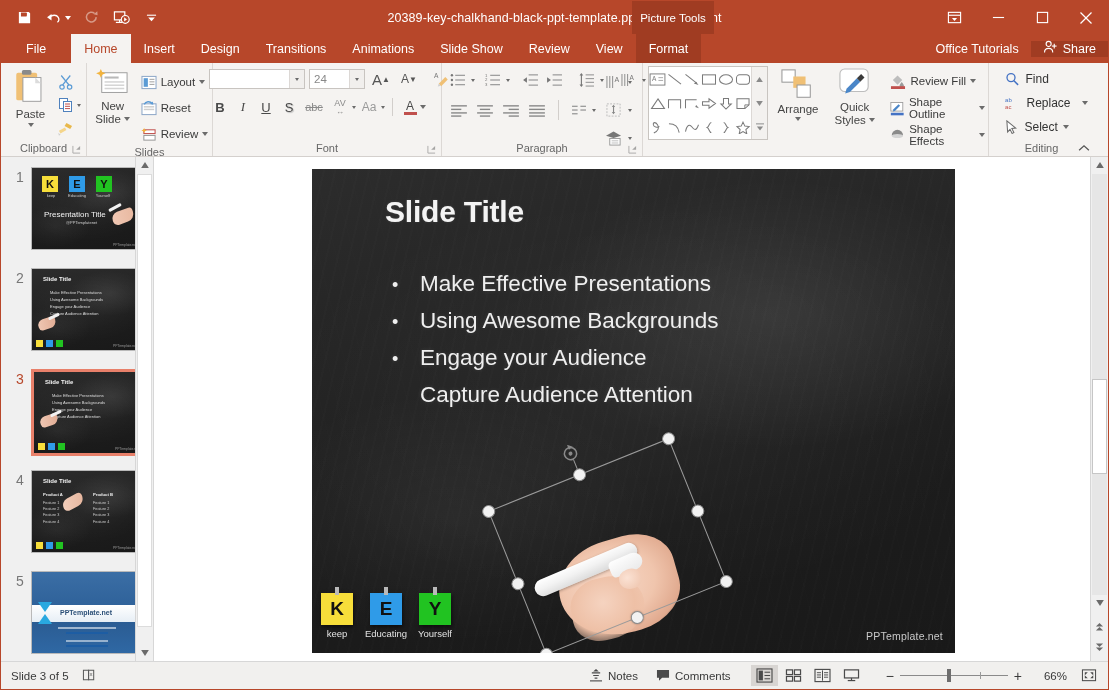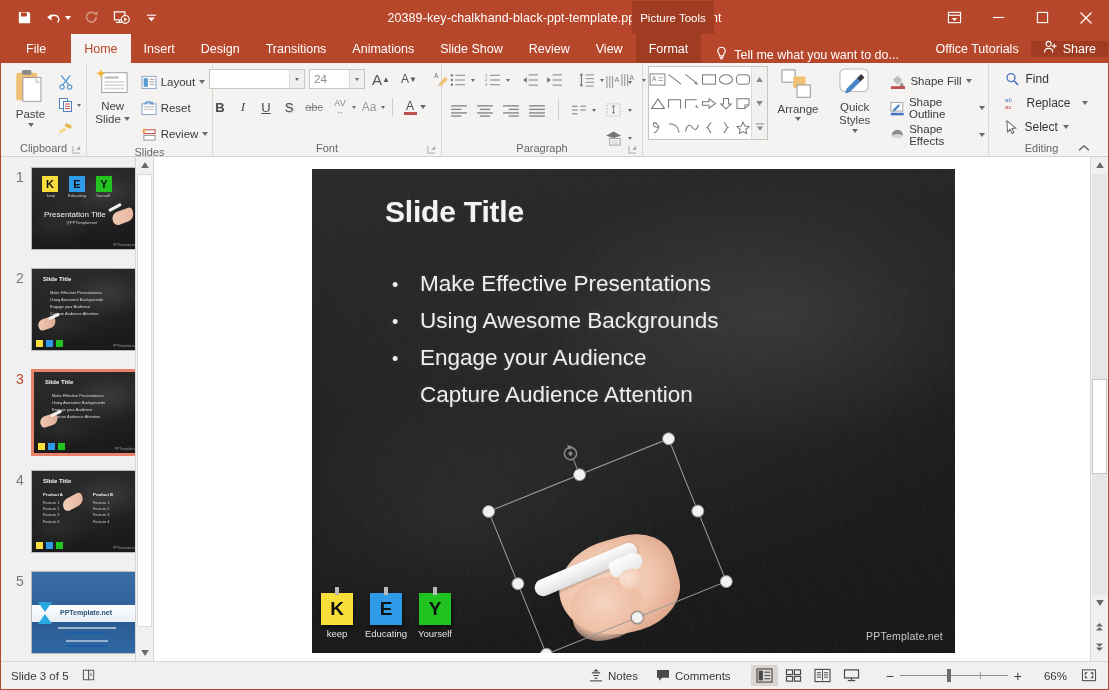--- a/index.html
+++ b/index.html
@@ -201,30 +201,20 @@
     <div class="tab file">File</div>
     <div class="tab active">Home</div>
     <div class="tab">Insert</div>
     <div class="tab">Design</div>
     <div class="tab">Transitions</div>
     <div class="tab">Animations</div>
     <div class="tab">Slide Show</div>
     <div class="tab">Review</div>
     <div class="tab">View</div>
     <div class="tab ctx">Format</div>
-    <div class="tellme">
-      <span>
-        <svg width="13" height="14" viewBox="0 0 14 15">
-            <path fill="none" stroke="#fff" stroke-width="1.2" d="M7 1.3a4 4 0 0 1 2.4 7.2v2.1H4.6V8.5A4 4 0 0 1 7 1.3z"></path>
-            <line x1="5" y1="12.2" x2="9" y2="12.2" stroke="#fff" stroke-width="1.2"></line>
-            <line x1="5.6" y1="13.7" x2="8.4" y2="13.7" stroke="#fff" stroke-width="1.2"></line>
-          </svg>
-      </span>
-      <span>Tell me what you want to do...</span>
-    </div>
     <div class="tb-right">
       <div class="office-tut">Office Tutorials</div>
       <div class="share">
         <span>
           <svg width="15" height="14" viewBox="0 0 16 15">
               <circle cx="6" cy="4.2" r="2.7" fill="none" stroke="#fff" stroke-width="1.2"></circle>
               <path fill="none" stroke="#fff" stroke-width="1.2" d="M1.6 13.3c0-2.6 2-4.3 4.4-4.3s4.4 1.7 4.4 4.3"></path>
               <line x1="12" y1="4" x2="12" y2="9" stroke="#fff" stroke-width="1.2"></line>
               <line x1="9.5" y1="6.5" x2="14.5" y2="6.5" stroke="#fff" stroke-width="1.2"></line>
             </svg>
@@ -713,34 +703,34 @@
           <span class="caret" style="margin-top:2px;"></span>
         </div>
 
         <div class="bigbtn" style="width:58px;margin-left:4px;">
           <svg width="38" height="32" viewBox="0 0 40 34">
             <rect x="4" y="1" width="30" height="24" rx="5" fill="#fff" stroke="#bdbdbd" stroke-width="1.2"></rect>
             <path fill="#4a86c8" d="M11 22l11-11 3.6 3.6-11 11-5 1.4z"></path>
             <path fill="#3a3a3a" d="M22 11l4.5-4.5 3.6 3.6L25.6 14.6z"></path>
           </svg>
           <div class="lab">Quick</div>
-          <div style="display:flex;align-items:center;gap:3px;flex-direction:column;">
+          <div style="display:flex;align-items:center;gap:3px;">
             <span class="lab">Styles</span>
             <span class="caret"></span>
           </div>
         </div>
 
         <div style="display:flex;flex-direction:column;gap:3px;padding-top:3px;margin-left:6px;">
           <div class="smallrow">
             <svg width="16" height="15" viewBox="0 0 17 16">
                 <path fill="#bdbdbd" d="M3 6.5l5-5 5 5-5 5z"></path>
                 <path fill="#9a9a9a" d="M12.5 8.5c1.6 2 2.3 3 2.3 3.9a2.3 2.3 0 0 1-4.6 0c0-.9.7-1.9 2.3-3.9z"></path>
                 <rect x="1" y="13" width="15" height="3" fill="#C0504D"></rect>
               </svg>
-            <span class="lab">Shape Fill</span>
+            <span class="lab">Review Fill</span>
             <span class="caret"></span>
           </div>
           <div class="smallrow">
             <svg width="16" height="15" viewBox="0 0 17 16">
                 <rect x="1" y="1" width="14" height="10" fill="#fff" stroke="#9a9a9a" stroke-width="1"></rect>
                 <path fill="#4a86c8" d="M4 9l6-6 1.8 1.8-6 6-2.4.6z"></path>
                 <rect x="1" y="13" width="15" height="3" fill="#4472C4"></rect>
               </svg>
             <span class="lab">Shape Outline</span>
             <span class="caret"></span>

